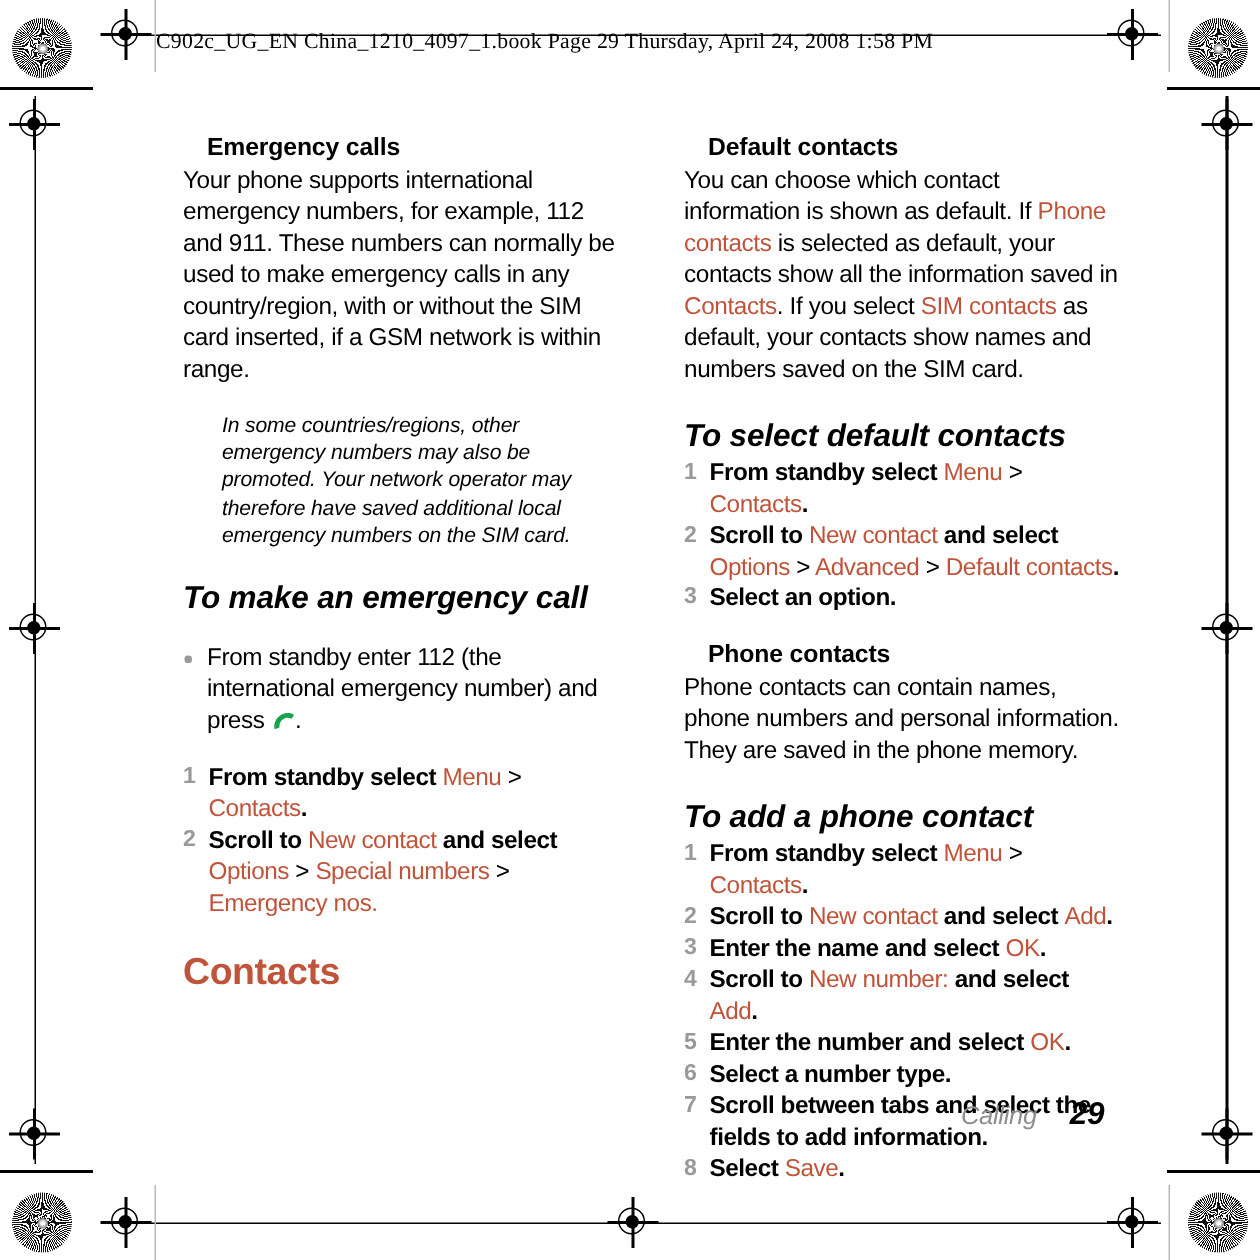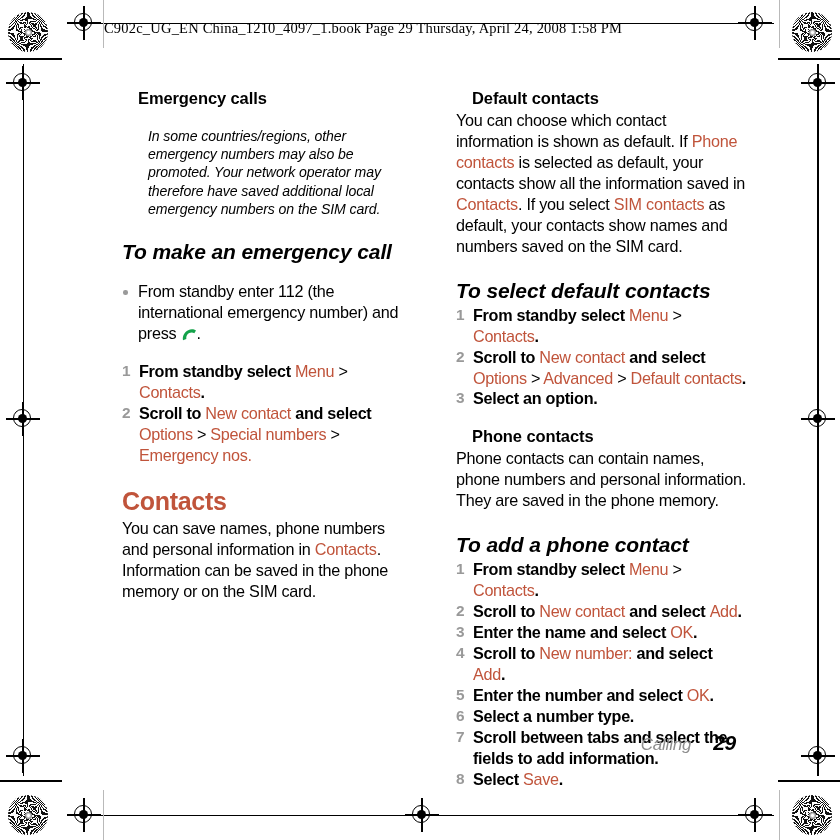--- a/index.html
+++ b/index.html
@@ -316,20 +316,21 @@
 <div class="rule" style="left:0px; top:780px; width:62px; height:1.5px;"></div>
 <div class="rule" style="left:778px; top:780px; width:62px; height:1.5px;"></div>
 
 <div class="docheader">C902c_UG_EN China_1210_4097_1.book  Page 29  Thursday, April 24, 2008  1:58 PM</div>
 
 <div class="page">
 
   <div class="col col-left">
 
     <h3 class="sec-head">Emergency calls</h3>
+    <p class="body">Your phone supports international emergency numbers, for example, 112 and 911. These numbers can normally be used to make emergency calls in any country/region, with or without the SIM card inserted, if a GSM network is within range.</p>
 
     <div class="gap-m"></div>
 
     <div class="note">
       <span class="bang">
         <span class="stem"></span><span class="pt"></span>
       </span>
       <span>In some countries/regions, other emergency numbers may also be promoted. Your network operator may therefore have saved additional local emergency numbers on the SIM card.</span>
     </div>
 
@@ -345,21 +346,20 @@
     <div class="gap-m"></div>
 
     <ol class="steps">
         <li><span>From standby select </span><span class="ui">Menu</span><span class="sep"> &gt; </span><span class="ui">Contacts</span><span>.</span></li>
         <li><span>Scroll to </span><span class="ui">New contact</span><span> and select </span><span class="ui">Options</span><span class="sep"> &gt; </span><span class="ui">Special numbers</span><span class="sep"> &gt; </span><span class="ui">Emergency nos.</span></li>
       </ol>
 
     <div class="gap-l"></div>
 
     <h2 class="big-head">Contacts</h2>
-    <p class="body"><span>You can save names, phone numbers and personal information in </span><span class="ui">Contacts</span><span>. Information can be saved in the phone memory or on the SIM card.</span></p>
   </div>
 
   <div class="col col-right">
 
     <h3 class="sec-head">Default contacts</h3>
     <p class="body"><span>You can choose which contact information is shown as default. If </span><span class="ui">Phone contacts</span><span> is selected as default, your contacts show all the information saved in </span><span class="ui">Contacts</span><span>. If you select </span><span class="ui">SIM contacts</span><span> as default, your contacts show names and numbers saved on the SIM card.</span></p>
 
     <div class="gap-m"></div>
 
     <h4 class="task-head">To select default contacts</h4>

